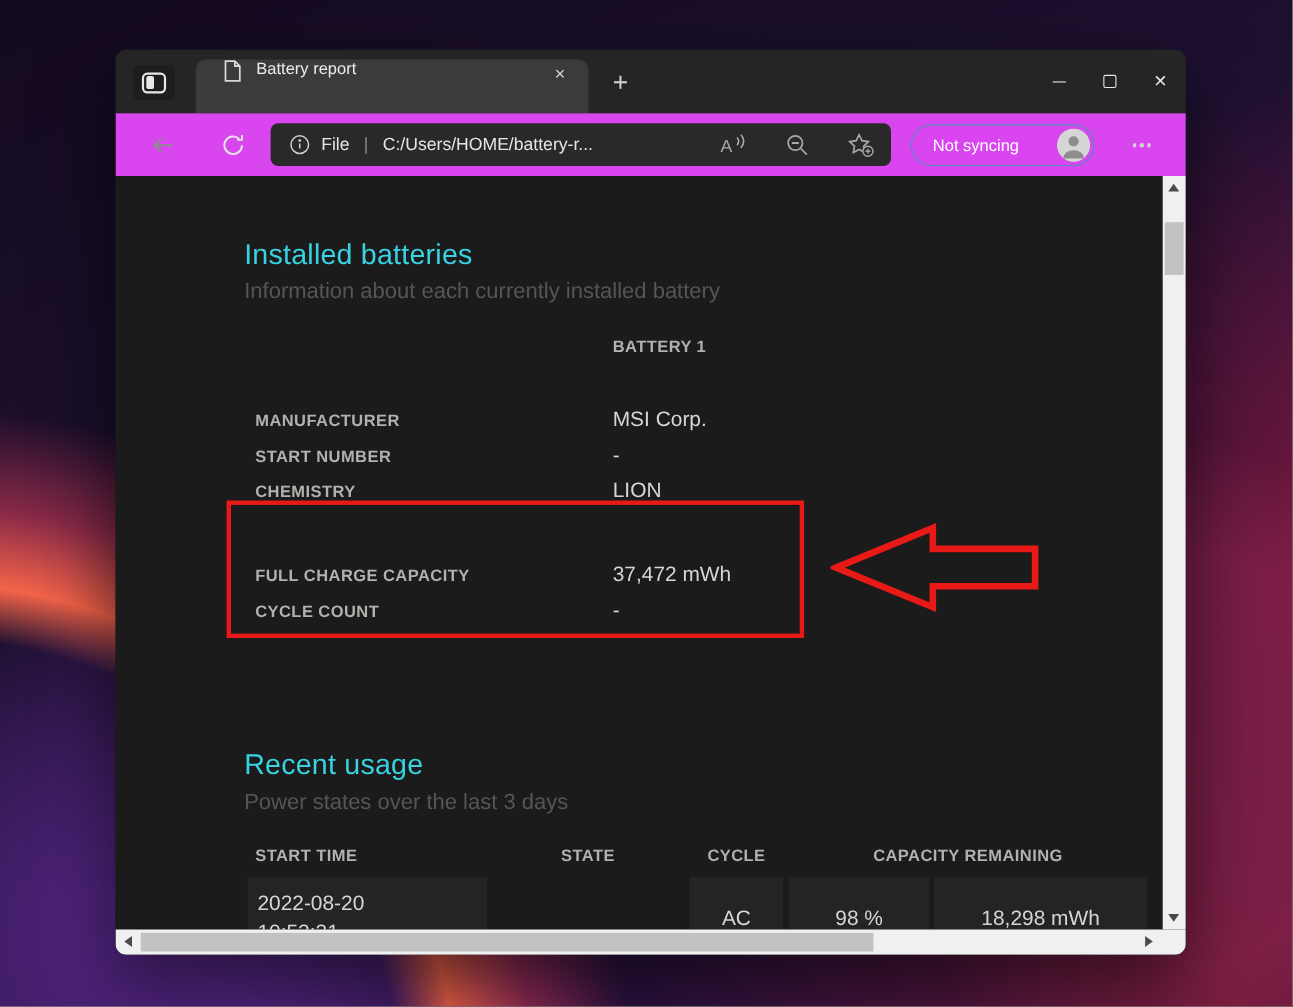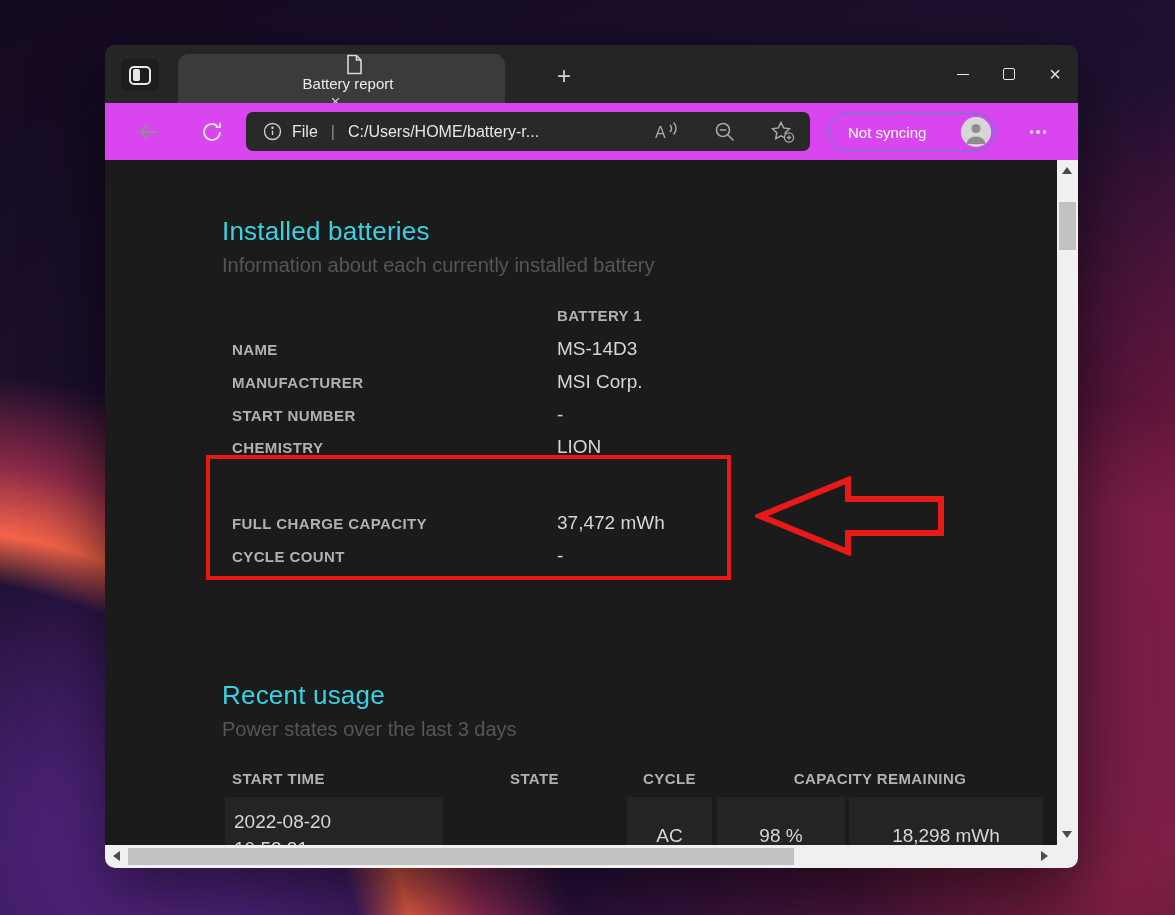--- a/index.html
+++ b/index.html
@@ -25,22 +25,22 @@
     box-shadow:0 30px 70px rgba(0,0,0,0.6);
   }
 
   
   .titlebar { position:absolute; left:0; top:0; width:100%; height:58px; background:#252525; }
   .ws-btn { position:absolute; left:16px; top:14px; width:38px; height:32px; border-radius:6px;
     display:flex; align-items:center; justify-content:center; background:#1d1d1d; cursor:pointer; }
   .ws-icon { width:22px; height:19px; border:2px solid #e8e8e8; border-radius:5px; position:relative; }
   .ws-icon::before { content:""; position:absolute; left:1.5px; top:1.5px; bottom:1.5px; width:7px;
     background:#e8e8e8; border-radius:2px; }
-  .tab { position:absolute; left:73px; top:9px; width:327px; height:49px; background:#3b3b3b;
-    border-radius:10px 10px 0 0; display:flex; align-items:center; cursor:pointer;flex-direction:column; }
+  .tab { position:absolute; left:73px; top:9px; width:357px; height:49px; background:#3b3b3b;
+    border-radius:10px 10px 0 0; display:flex; cursor:pointer; }
   .doc-icon { margin-left:25px; flex:0 0 auto; }
   .tab-title { margin-left:13px; color:#ececec; font-size:15px; flex:1; }
   .tab-close { width:28px; height:28px; margin-right:12px; display:flex; align-items:center; justify-content:center;
     color:#cfcfcf; font-size:17px; border-radius:5px; cursor:pointer; }
   .newtab-btn { position:absolute; left:442px; top:15px; width:34px; height:32px; display:flex;
     align-items:center; justify-content:center; color:#d4d4d4; font-size:24px; font-weight:300;
     border-radius:6px; cursor:pointer; }
   .win-controls { position:absolute; right:0; top:0; height:58px; display:flex; }
   .win-btn { width:46px; height:58px; display:flex; align-items:center; justify-content:center; cursor:pointer; }
   .min-glyph { width:12px; height:0; border-top:1.6px solid #e6e6e6; }
@@ -202,24 +202,20 @@
       </div>
     </div>
 
     <div class="content">
 
       <div class="sec-title" style="left:117px; top:56px;">Installed batteries</div>
       <div class="sec-sub" style="left:117px; top:94px;">Information about each currently installed battery</div>
 
       <div class="col-header" style="top:147px;">BATTERY 1</div>
 
-      <div class="b-row" style="top:178px;">
-        <span class="b-label">NAME</span>
-        <span class="b-value">MS-14D3</span>
-      </div>
       <div class="b-row" style="top:211px;">
         <span class="b-label">MANUFACTURER</span>
         <span class="b-value">MSI Corp.</span>
       </div>
       <div class="b-row" style="top:244px;">
         <span class="b-label">START NUMBER</span>
         <span class="b-value">-</span>
       </div>
       <div class="b-row" style="top:276px;">
         <span class="b-label">CHEMISTRY</span>

